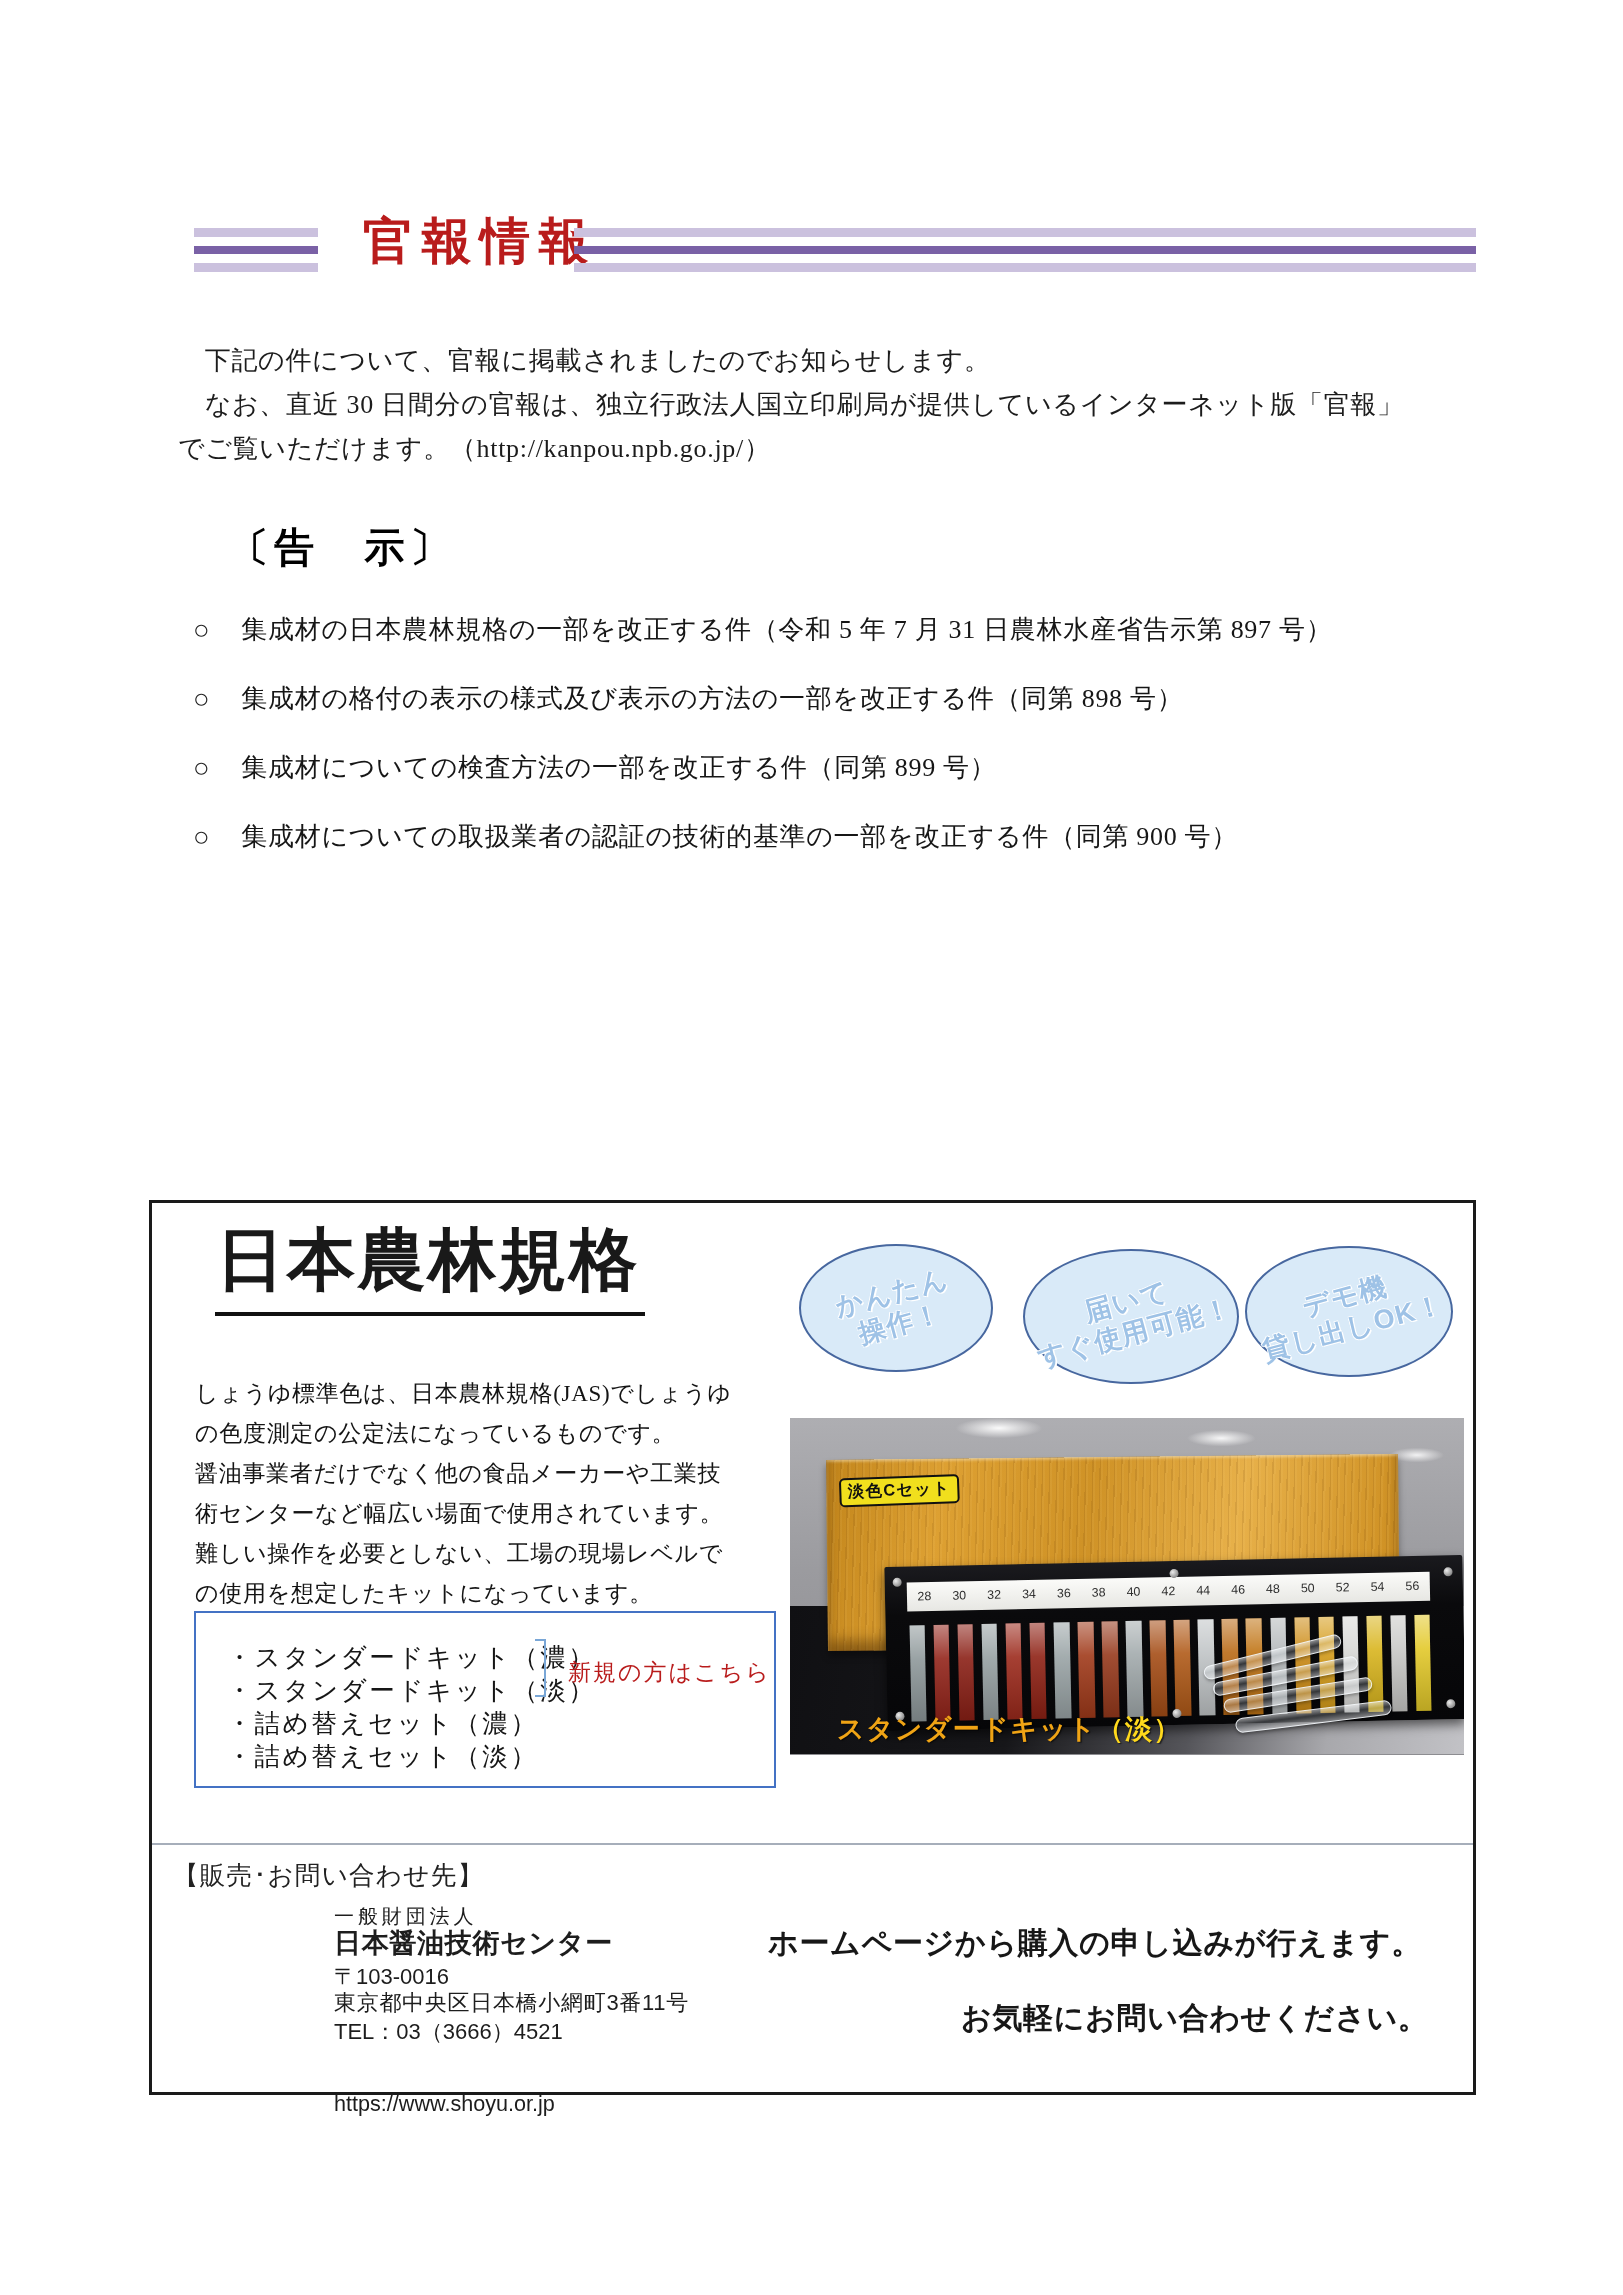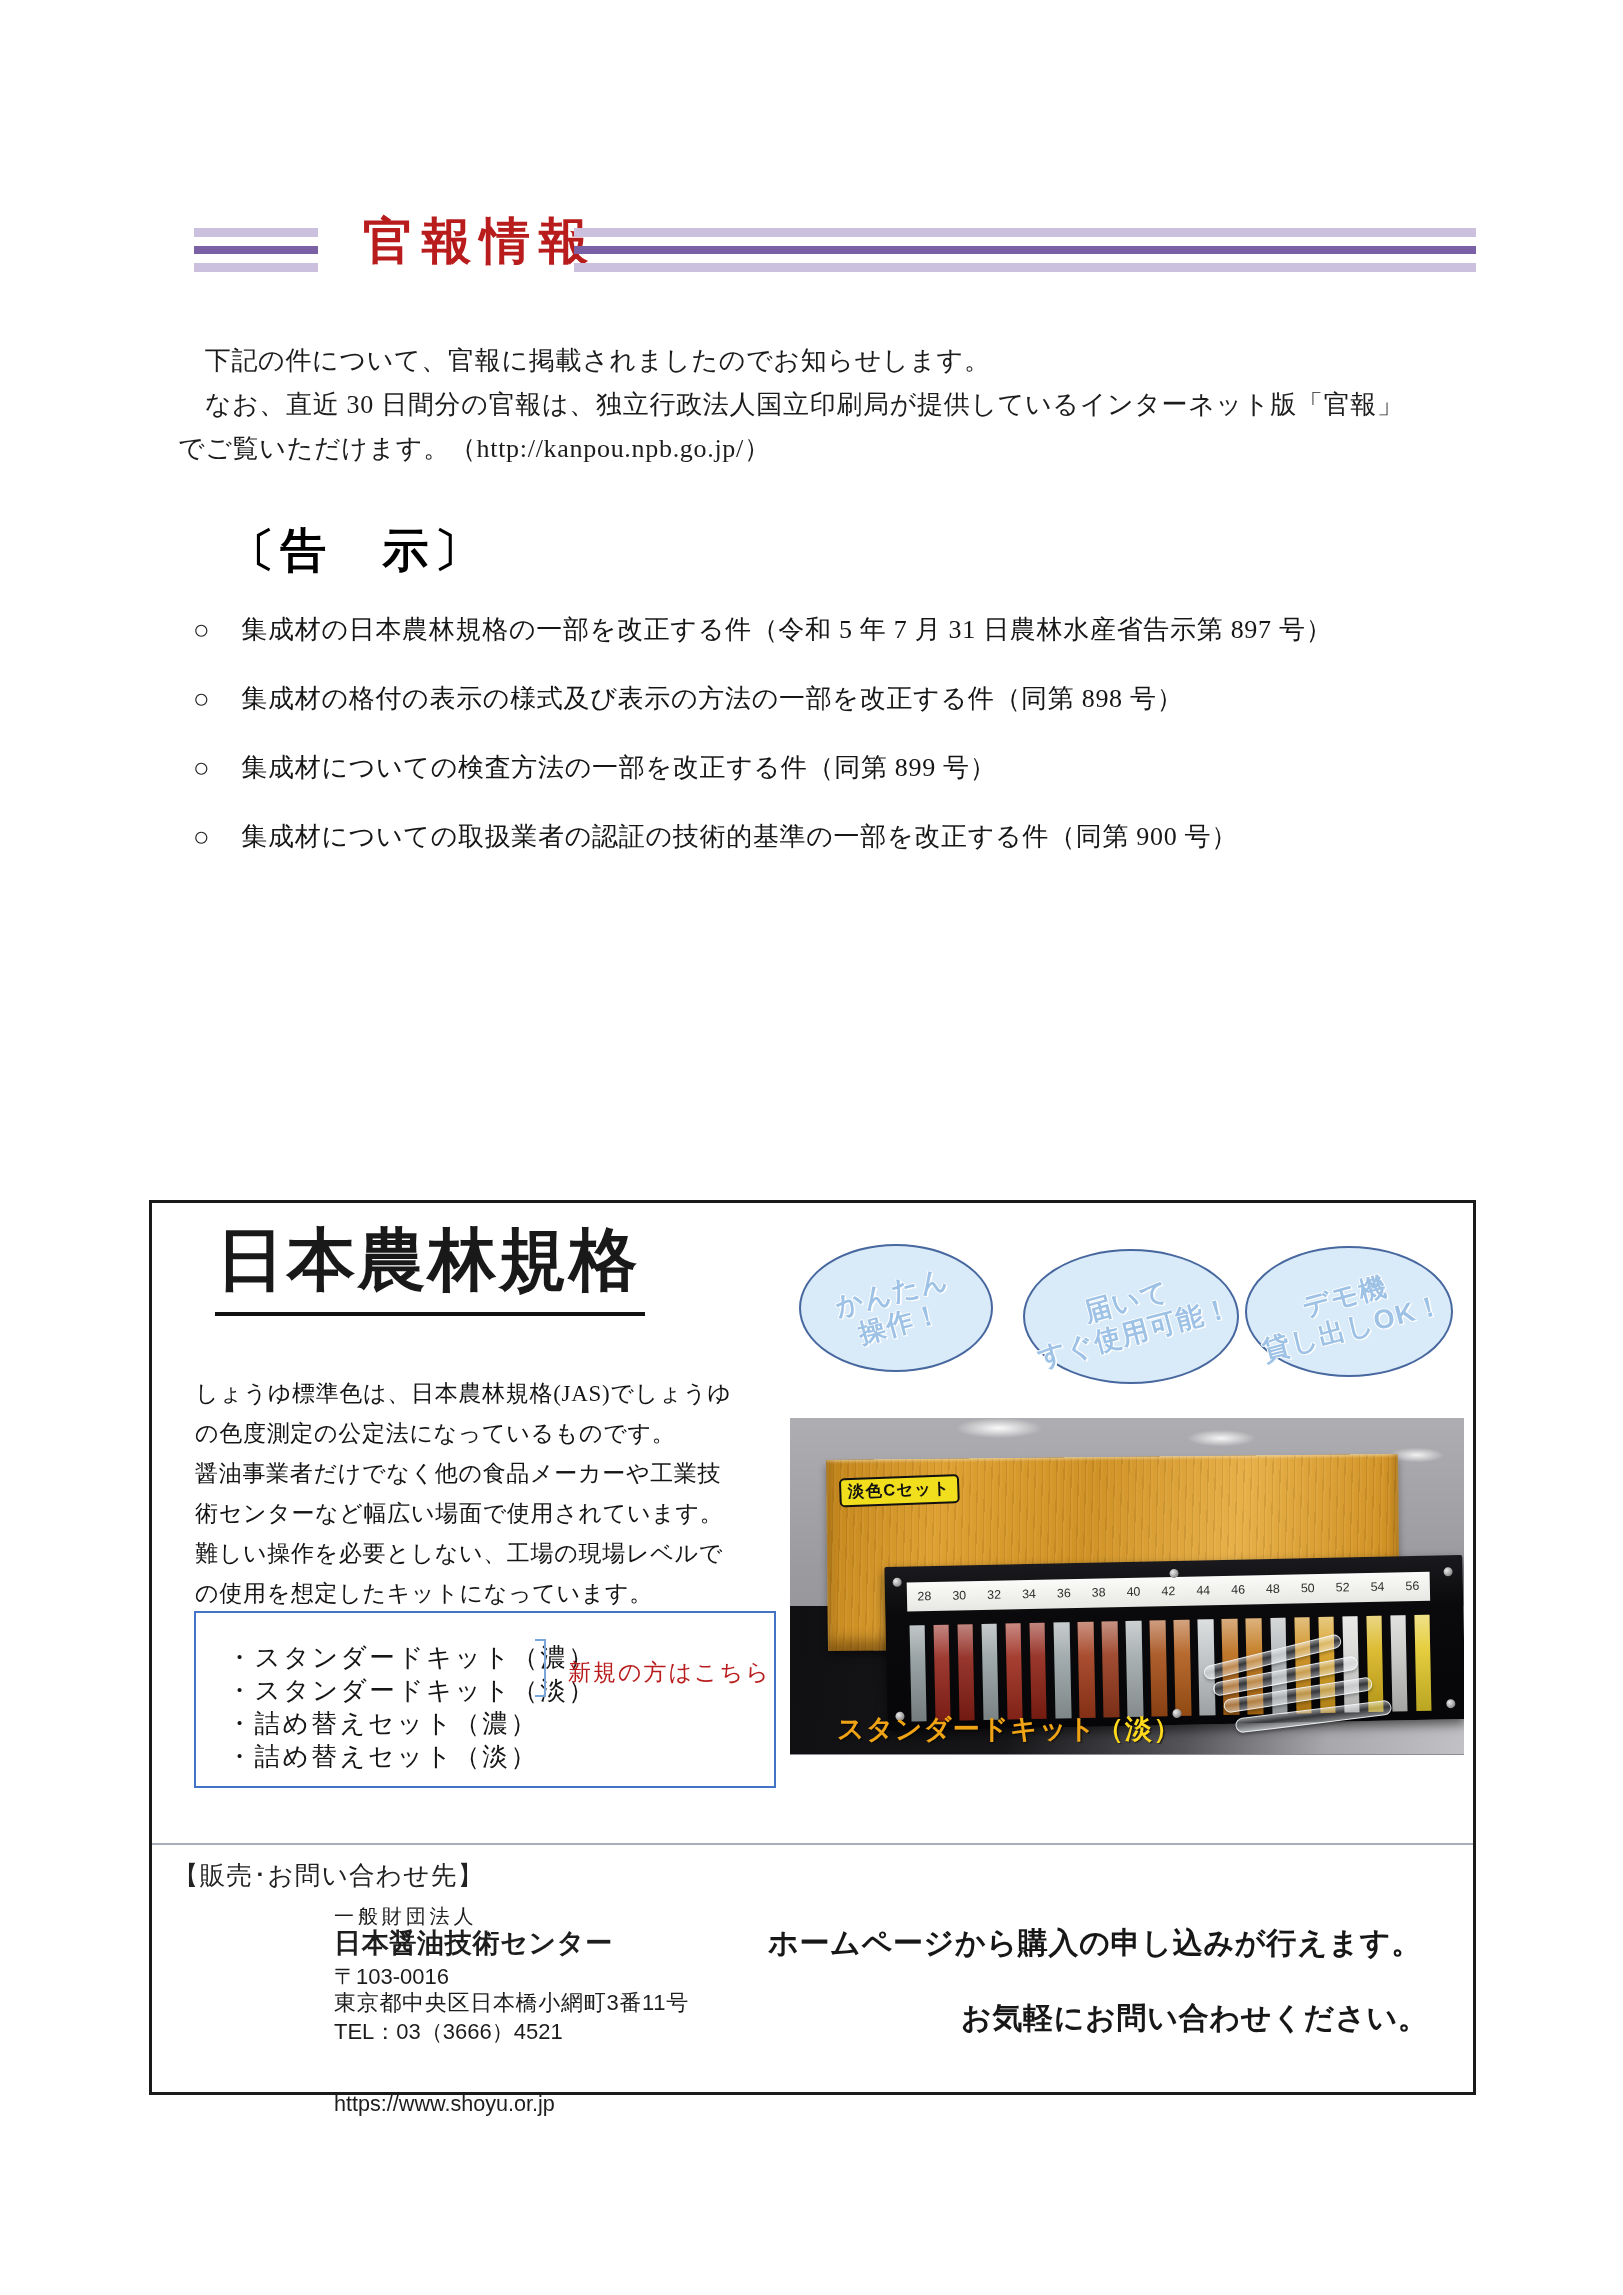--- a/index.html
+++ b/index.html
@@ -18,21 +18,21 @@
   .s.light { background:#cbc1de; }
   .s.dark  { background:#7a61a6; }
   .masthead h1 { position:absolute; left:335px; top:208px; font-size:50px; font-weight:bold;
                  letter-spacing:8.5px; color:#b91c1c; font-family:"Liberation Serif","DejaVu Serif",serif;margin-left:28px; }
 
   
   .intro { position:absolute; left:178px; top:339px; width:1282px;
            font-size:26px; line-height:44px; letter-spacing:0.7px; white-space:pre-line; color:#1c1c1c; }
 
   
-  .notice-heading { position:absolute; left:229px; top:520px; font-size:46px; font-weight:bold;
+  .notice-heading { position:absolute; left:229px; top:520px; font-size:40px; font-weight:bold;
                     letter-spacing:5.2px; color:#000;
                     font-family:"Liberation Sans","DejaVu Sans",sans-serif; }
   .notice-list { position:absolute; left:193px; top:615px; list-style:none; width:1308px; }
   .notice-list li { display:flex; align-items:flex-start; margin-bottom:39px;
                     font-size:26px; line-height:30px; letter-spacing:0.7px; color:#161616; }
   .notice-list .circ { font-size:27.5px; margin-right:31px; line-height:30px; color:#222; }
 
   
   .ad { position:absolute; left:149px; top:1200px; width:1327px; height:895px;
         border:3.9px solid #1a1a1a; background:#fff; }

